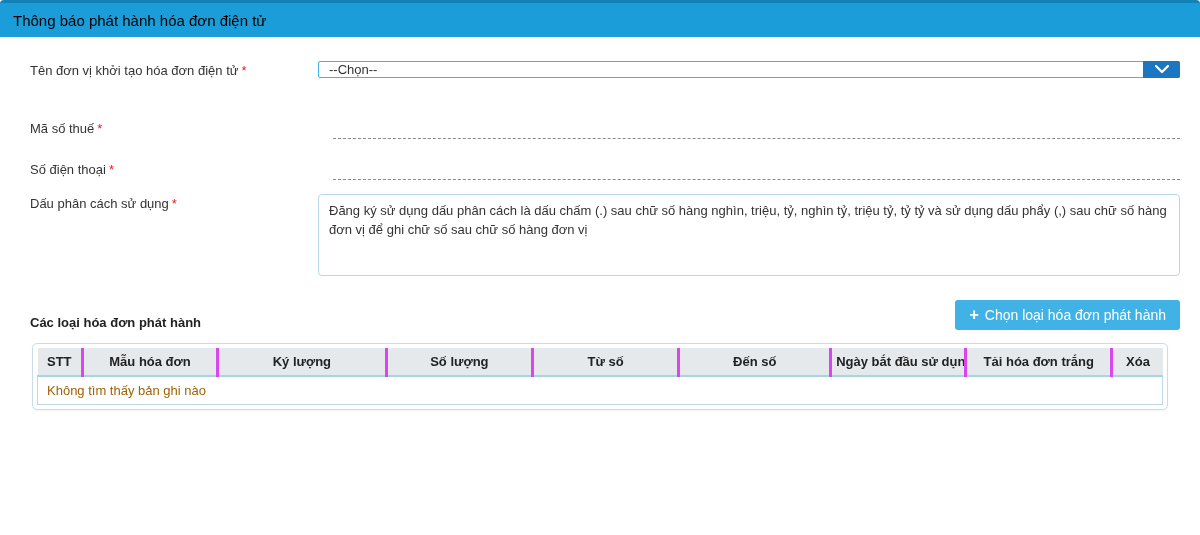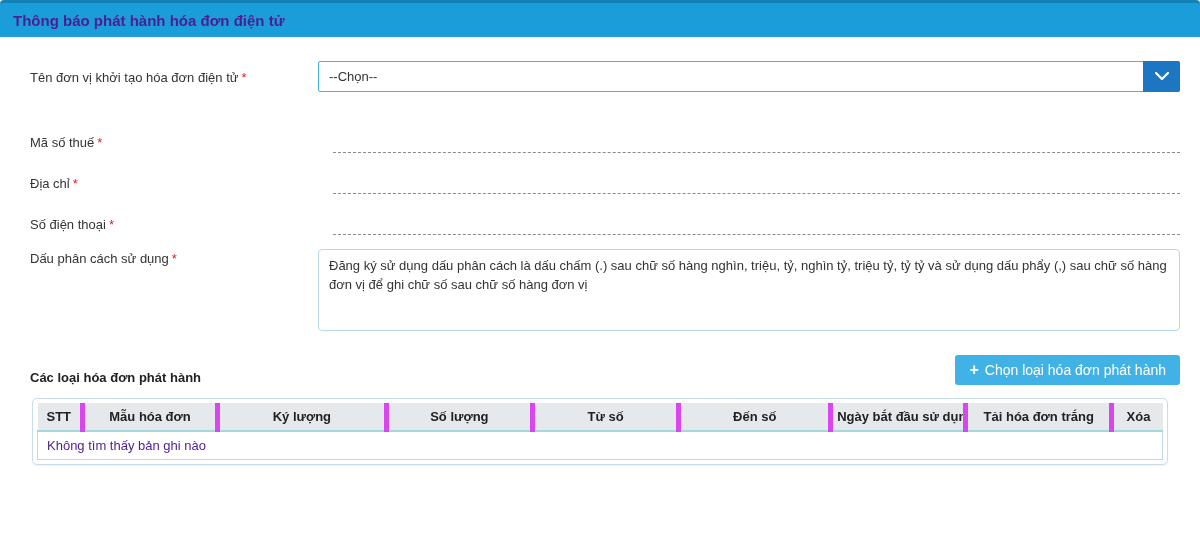--- a/index.html
+++ b/index.html
@@ -2,30 +2,30 @@
 <html><head>
 <meta charset="utf-8">
 <style>
   * { margin:0; padding:0; box-sizing:border-box; }
   html,body { width:1200px; height:535px; background:#fff; overflow:hidden;
     font-family:"Liberation Sans","DejaVu Sans",sans-serif; font-size:13px; color:#333; }
 
   
   .page-header { height:37px; background:#1b9dd9; border-top:3px solid #1181b6;
     border-radius:4px 4px 0 0; display:flex; align-items:center; padding-left:13px; }
-  .page-header h1 { color:#4c1d95; font-size:15px; font-weight:bold; }
+  .page-header h1 { color:#000000; font-size:15px; font-weight:normal; }
 
   
   .form { padding:24px 20px 0 30px; }
   .form-row { display:flex; }
   .form-label { width:288px; flex:0 0 288px; color:#333; padding-top:2px; }
   .req { color:#e02020; margin-left:3px; }
 
   .row-select { align-items:center; margin-bottom:20px; }
-  .select-box { flex:1; height:31px; border:1px solid #47b1e2; border-radius:2px;
+  .select-box { flex:1; height:17px; border:1px solid #47b1e2; border-radius:2px;
     position:relative; display:flex; align-items:center; padding-left:10px;
     background:#fff; cursor:pointer; }
   .select-arrow { position:absolute; right:-1px; top:-1px; bottom:-1px; width:37px;
     background:#1d76c1; border-radius:0 2px 2px 0; display:flex; align-items:center;
     justify-content:center; }
 
   .row-dashed { height:41px; align-items:flex-end;gap:15px; }
   .row-dashed .form-label { padding-bottom:3px; }
   .dashed-field { flex:1; border-bottom:1px dashed #8a8a8a; height:24px; }
 
@@ -44,24 +44,24 @@
   .btn-add { background:#41b2e6; color:#fff; border:none; border-radius:3px;
     font:inherit; font-size:14px; padding:7px 14px; cursor:pointer;
     display:inline-flex; align-items:center; gap:6px; }
   .btn-add .plus { font-weight:bold; font-size:16px; line-height:1; }
 
   
   .table-panel { margin:13px 32px 16px 32px; border:1px solid #c9dcea; border-radius:5px;
     padding:4px; box-shadow:0 1px 2px rgba(0,0,0,.06); }
   table { width:100%; border-collapse:collapse; table-layout:fixed; }
   thead th { background:#e5e9ec; font-weight:bold; font-size:13px; color:#222;
-    padding:6px 4px; text-align:center; border-left:5px solid #d946ef;
+    padding:6px 4px; text-align:center; border-left:3px solid #d946ef;
     border-bottom:2px solid #a5d8da; white-space:nowrap; overflow:hidden; }
   thead th:first-child { border-left:none; }
-  tbody td { border:1px solid #bfd8e7; padding:6px 9px; color:#4c1d95; background:#fff; }
+  tbody td { border:1px solid #bfd8e7; padding:6px 9px; color:#a16207; background:#fff; }
   .col-stt{width:4%} .col-mau{width:12%} .col-ky{width:15%} .col-sl{width:13%}
   .col-tu{width:13%} .col-den{width:13.5%} .col-ngay{width:12%} .col-tai{width:13%}
   .col-xoa{width:4.5%}
 </style>
 </head>
 <body>
 
 <div class="page-header">
   <h1>Thông báo phát hành hóa đơn điện tử</h1>
 </div>
@@ -82,26 +82,20 @@
     </div>
   </div>
 
   <div class="form-row row-dashed">
     <div class="form-label">
       <span>Mã số thuế</span><span class="req">*</span>
     </div>
     <div class="dashed-field"></div>
   </div>
 
-  <div class="form-row row-dashed">
-    <div class="form-label">
-      <span>Địa chỉ</span><span class="req">*</span>
-    </div>
-    <div class="dashed-field"></div>
-  </div>
 
   <div class="form-row row-dashed">
     <div class="form-label">
       <span>Số điện thoại</span><span class="req">*</span>
     </div>
     <div class="dashed-field"></div>
   </div>
 
 
   <div class="form-row row-textarea">

